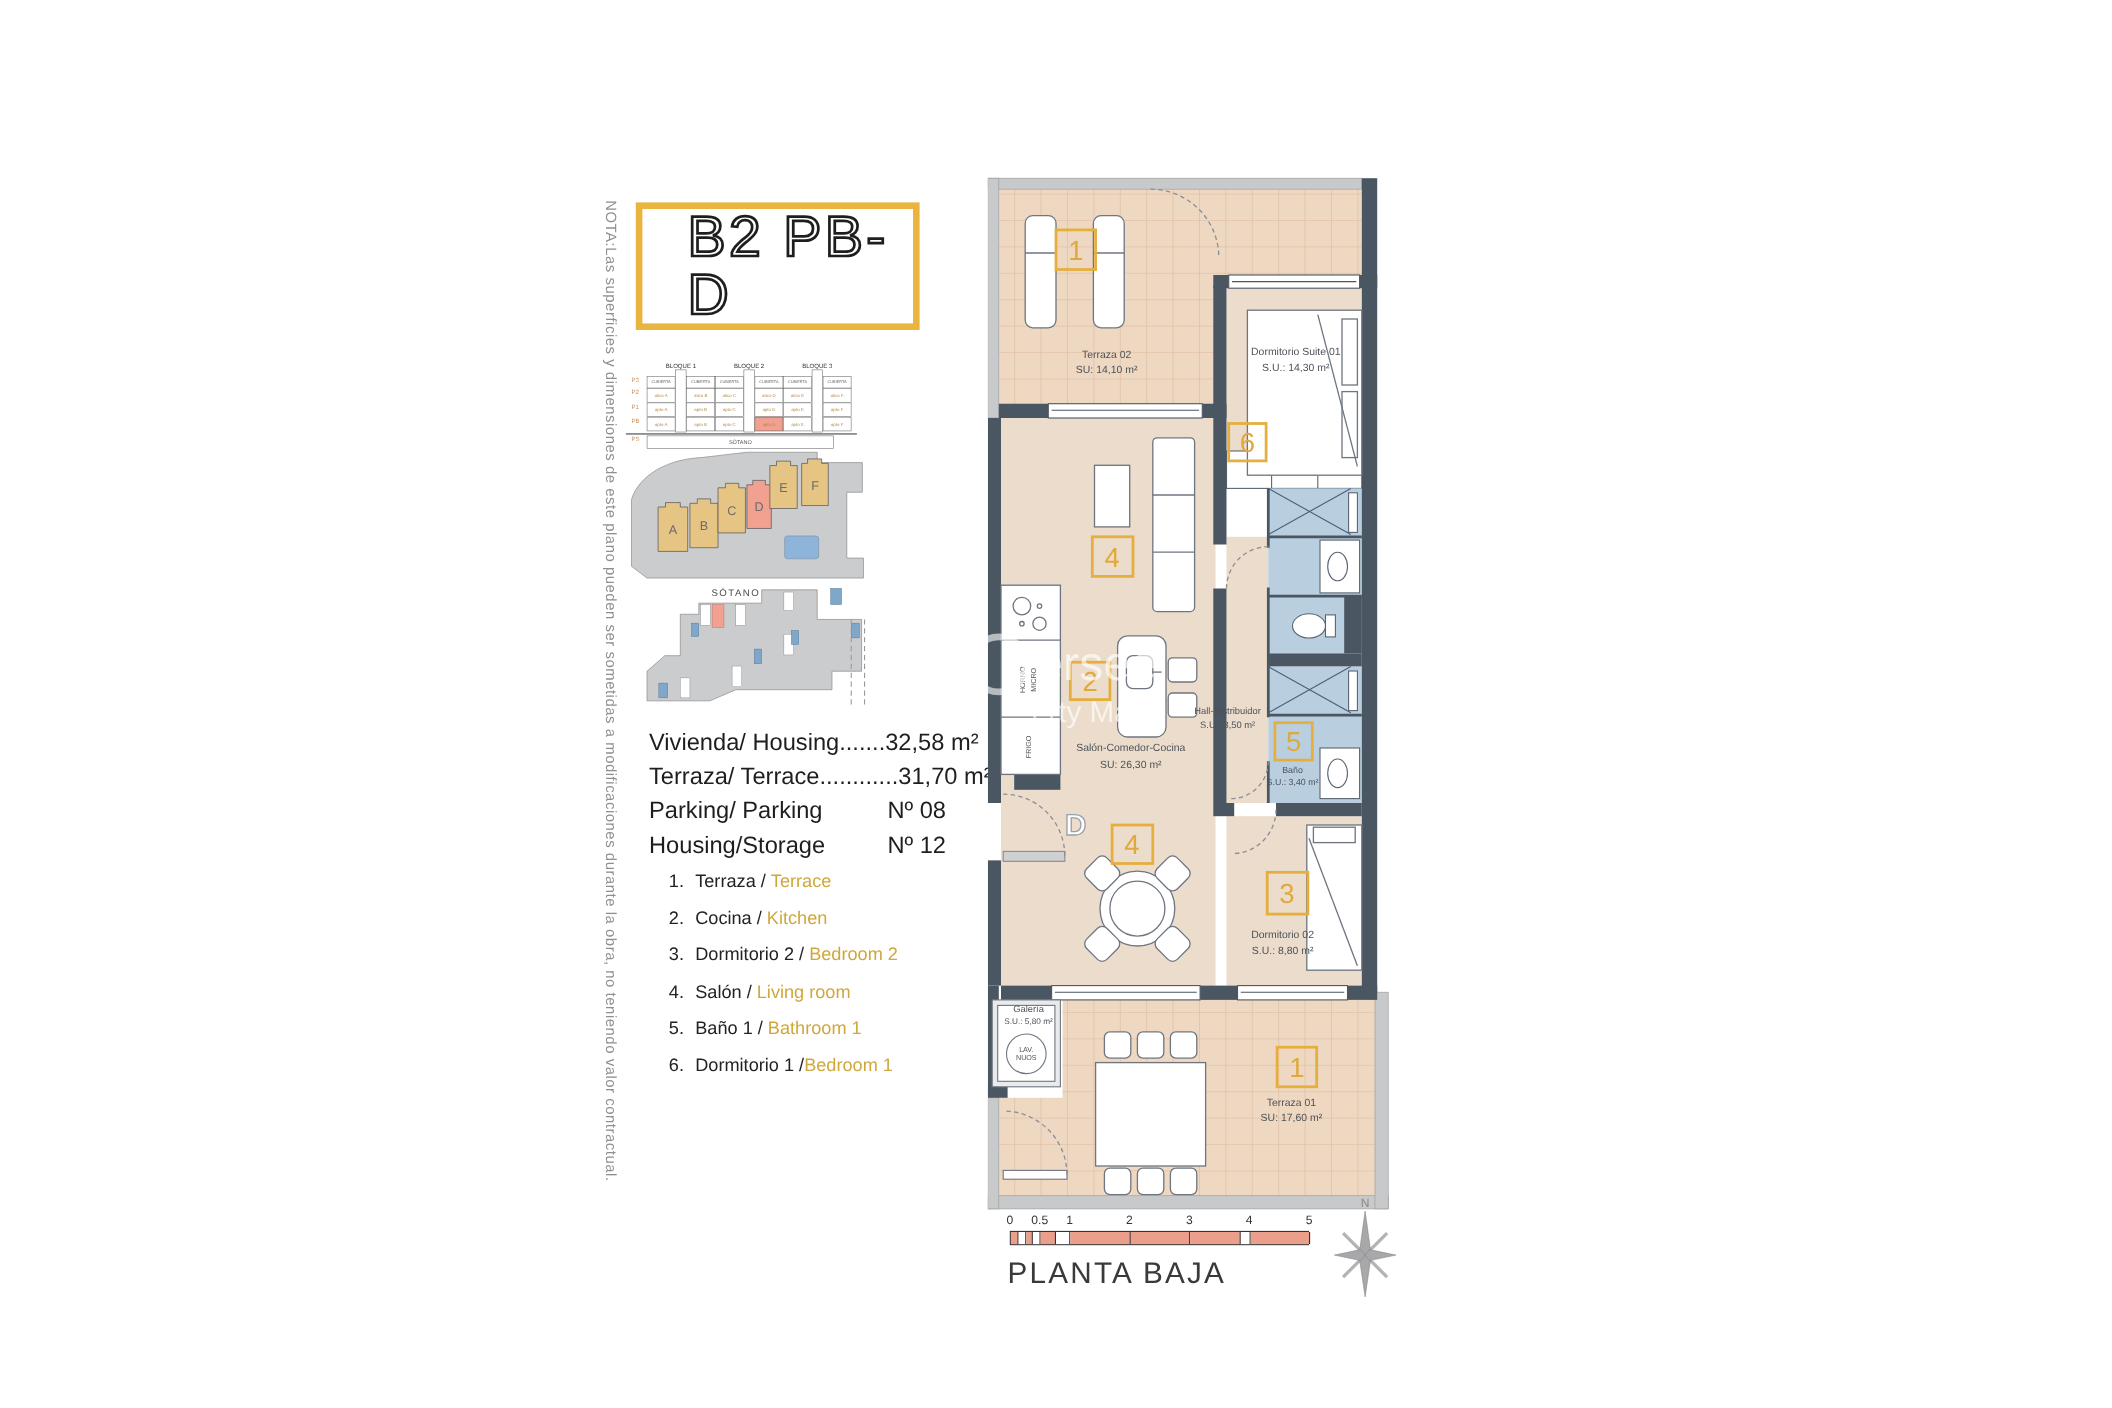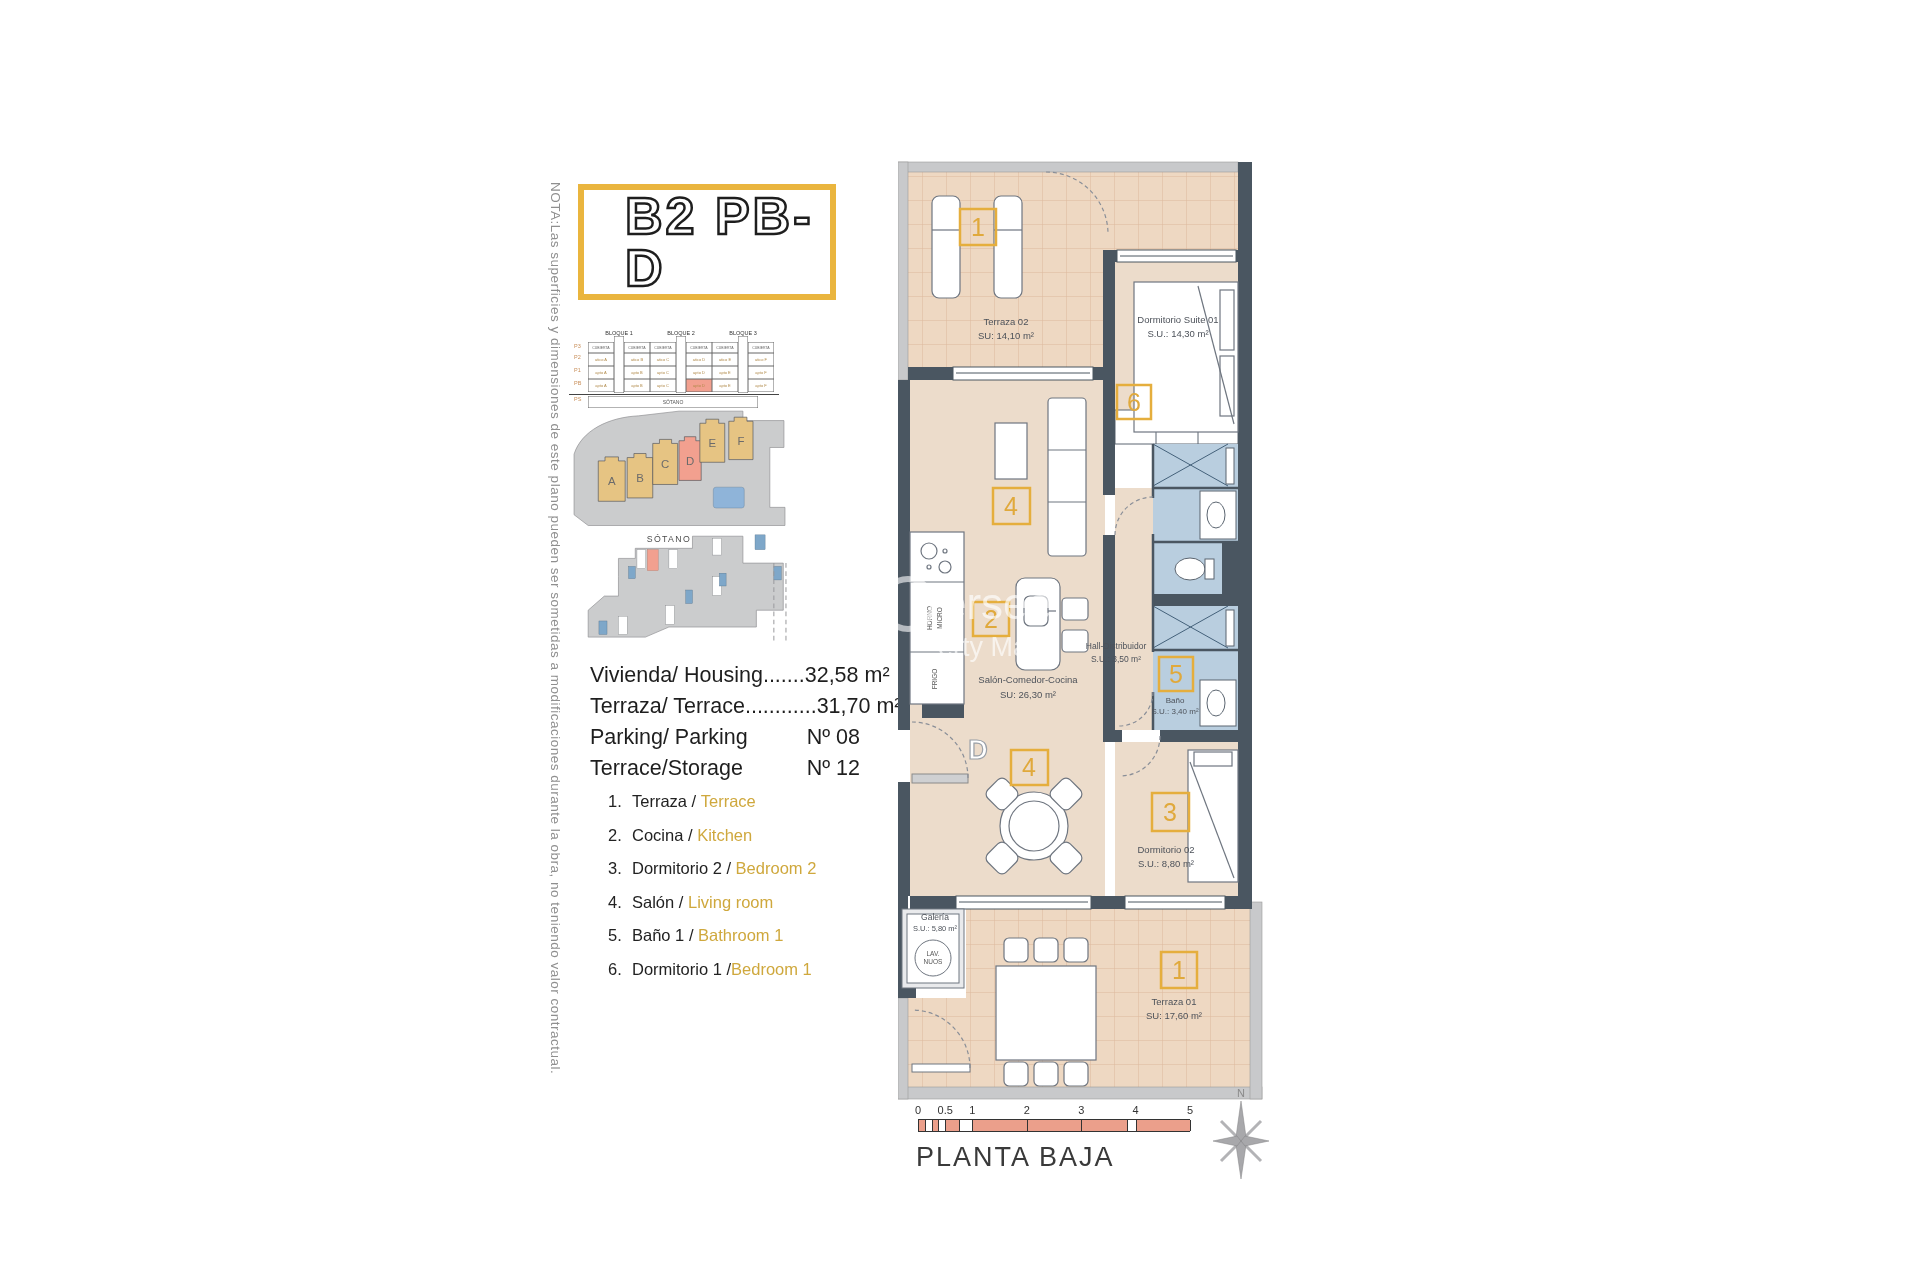--- a/index.html
+++ b/index.html
@@ -6,21 +6,21 @@
   body{width:1920px;height:1280px;background:#fff;position:relative;overflow:hidden;
        font-family:"Liberation Sans",sans-serif;color:#222;}
   .abs{position:absolute;}
 
   
   #note{left:548px;top:182px;height:910px;writing-mode:vertical-rl;
         font-size:13.5px;color:#8f8f8f;letter-spacing:.5px;}
   #title-box{left:578px;top:184px;width:246px;height:104px;border:6px solid #eab53e;
              display:flex;flex-direction:column;align-items:center;justify-content:center;background:#fff;}
   #title-line1{font-size:31px;font-weight:600;letter-spacing:1px;color:#222;}
-  #title-line2{font-size:52px;font-weight:700;letter-spacing:3px;color:#fff;
+  #title-line2{font-size:52px;font-weight:400;letter-spacing:3px;color:#fff;
                -webkit-text-stroke:2.5px #1e1e1e;text-shadow:0 0 1px #1e1e1e;line-height:52px;margin-left:41px;}
 
   #block-table{left:574px;top:330px;width:400px;height:180px;transform:scale(.5);transform-origin:0 0;}
   #block-table .cell{position:absolute;border:1px solid #666;box-sizing:border-box;
        font-size:8px;color:#b08948;display:flex;align-items:center;justify-content:center;overflow:hidden;background:#fff;}
   #block-table .rowlab{position:absolute;font-size:11px;color:#c98f5a;}
   #block-table .blklab{position:absolute;font-size:11px;color:#333;transform:translateX(-50%);white-space:nowrap;}
   #block-table .tower{position:absolute;background:#fff;border:1px solid #666;box-sizing:border-box;}
   #block-table .hl{background:#f2a08f;}
   #block-table .baseline{position:absolute;border-top:2px solid #444;}
@@ -153,21 +153,21 @@
     </div>
     <div class="row">
       <div>Terraza/ Terrace............</div>
       <div>31,70 m²</div>
     </div>
     <div class="row">
       <div>Parking/ Parking</div>
       <div>Nº 08</div>
     </div>
     <div class="row">
-      <div>Terrace/Storage</div>
+      <div>Housing/Storage</div>
       <div>Nº 12</div>
     </div>
   </div>
 <div id="legend" class="abs">
     <div class="item"><div class="num">1.</div><div class="es" style="display: inline;">Terraza / </div><div class="en" style="display: inline;">Terrace</div></div>
     <div class="item"><div class="num">2.</div><div class="es" style="display: inline;">Cocina / </div><div class="en" style="display: inline; margin-top: 36px;">Kitchen</div></div>
     <div class="item"><div class="num">3.</div><div class="es" style="display: inline;">Dormitorio 2 / </div><div class="en" style="display: inline;">Bedroom 2</div></div>
     <div class="item"><div class="num">4.</div><div class="es" style="display: inline;">Salón / </div><div class="en" style="display: inline;">Living room</div></div>
     <div class="item"><div class="num">5.</div><div class="es" style="display: inline;">Baño 1 / </div><div class="en" style="display: inline; margin-top: 12px;">Bathroom 1</div></div>
     <div class="item"><div class="num">6.</div><div class="es" style="display: inline;">Dormitorio 1 /</div><div class="en" style="display: inline;">Bedroom 1</div></div>

